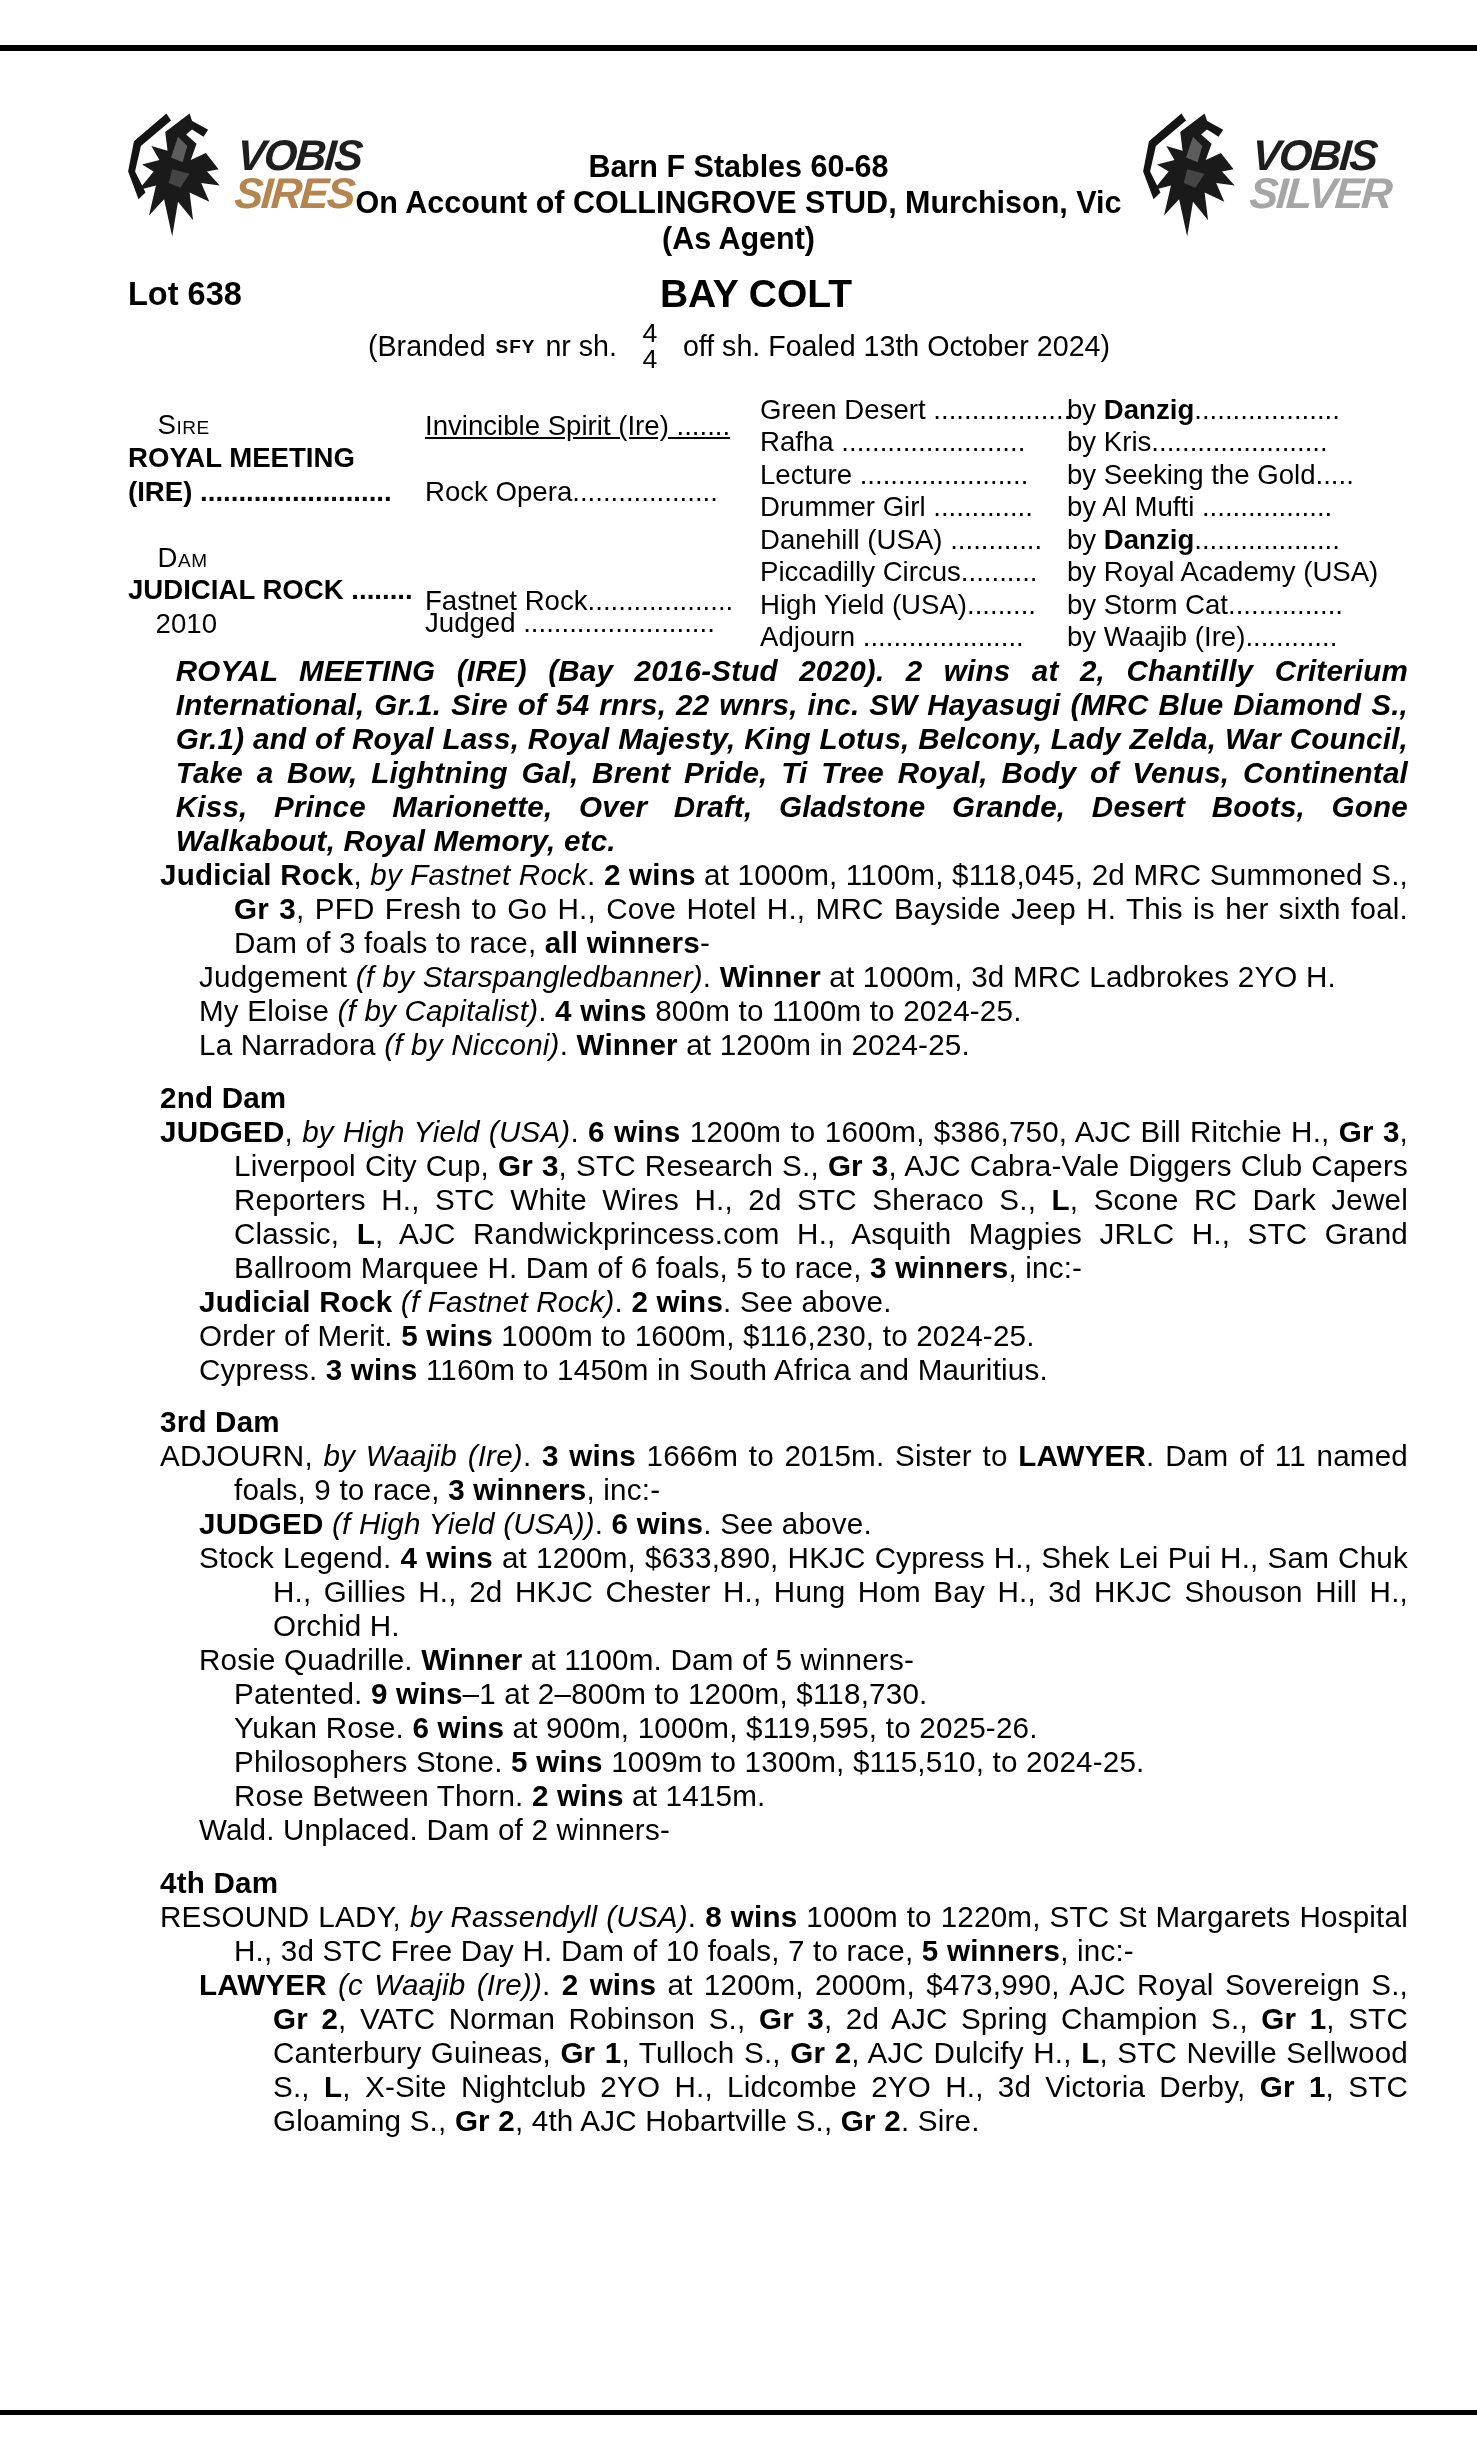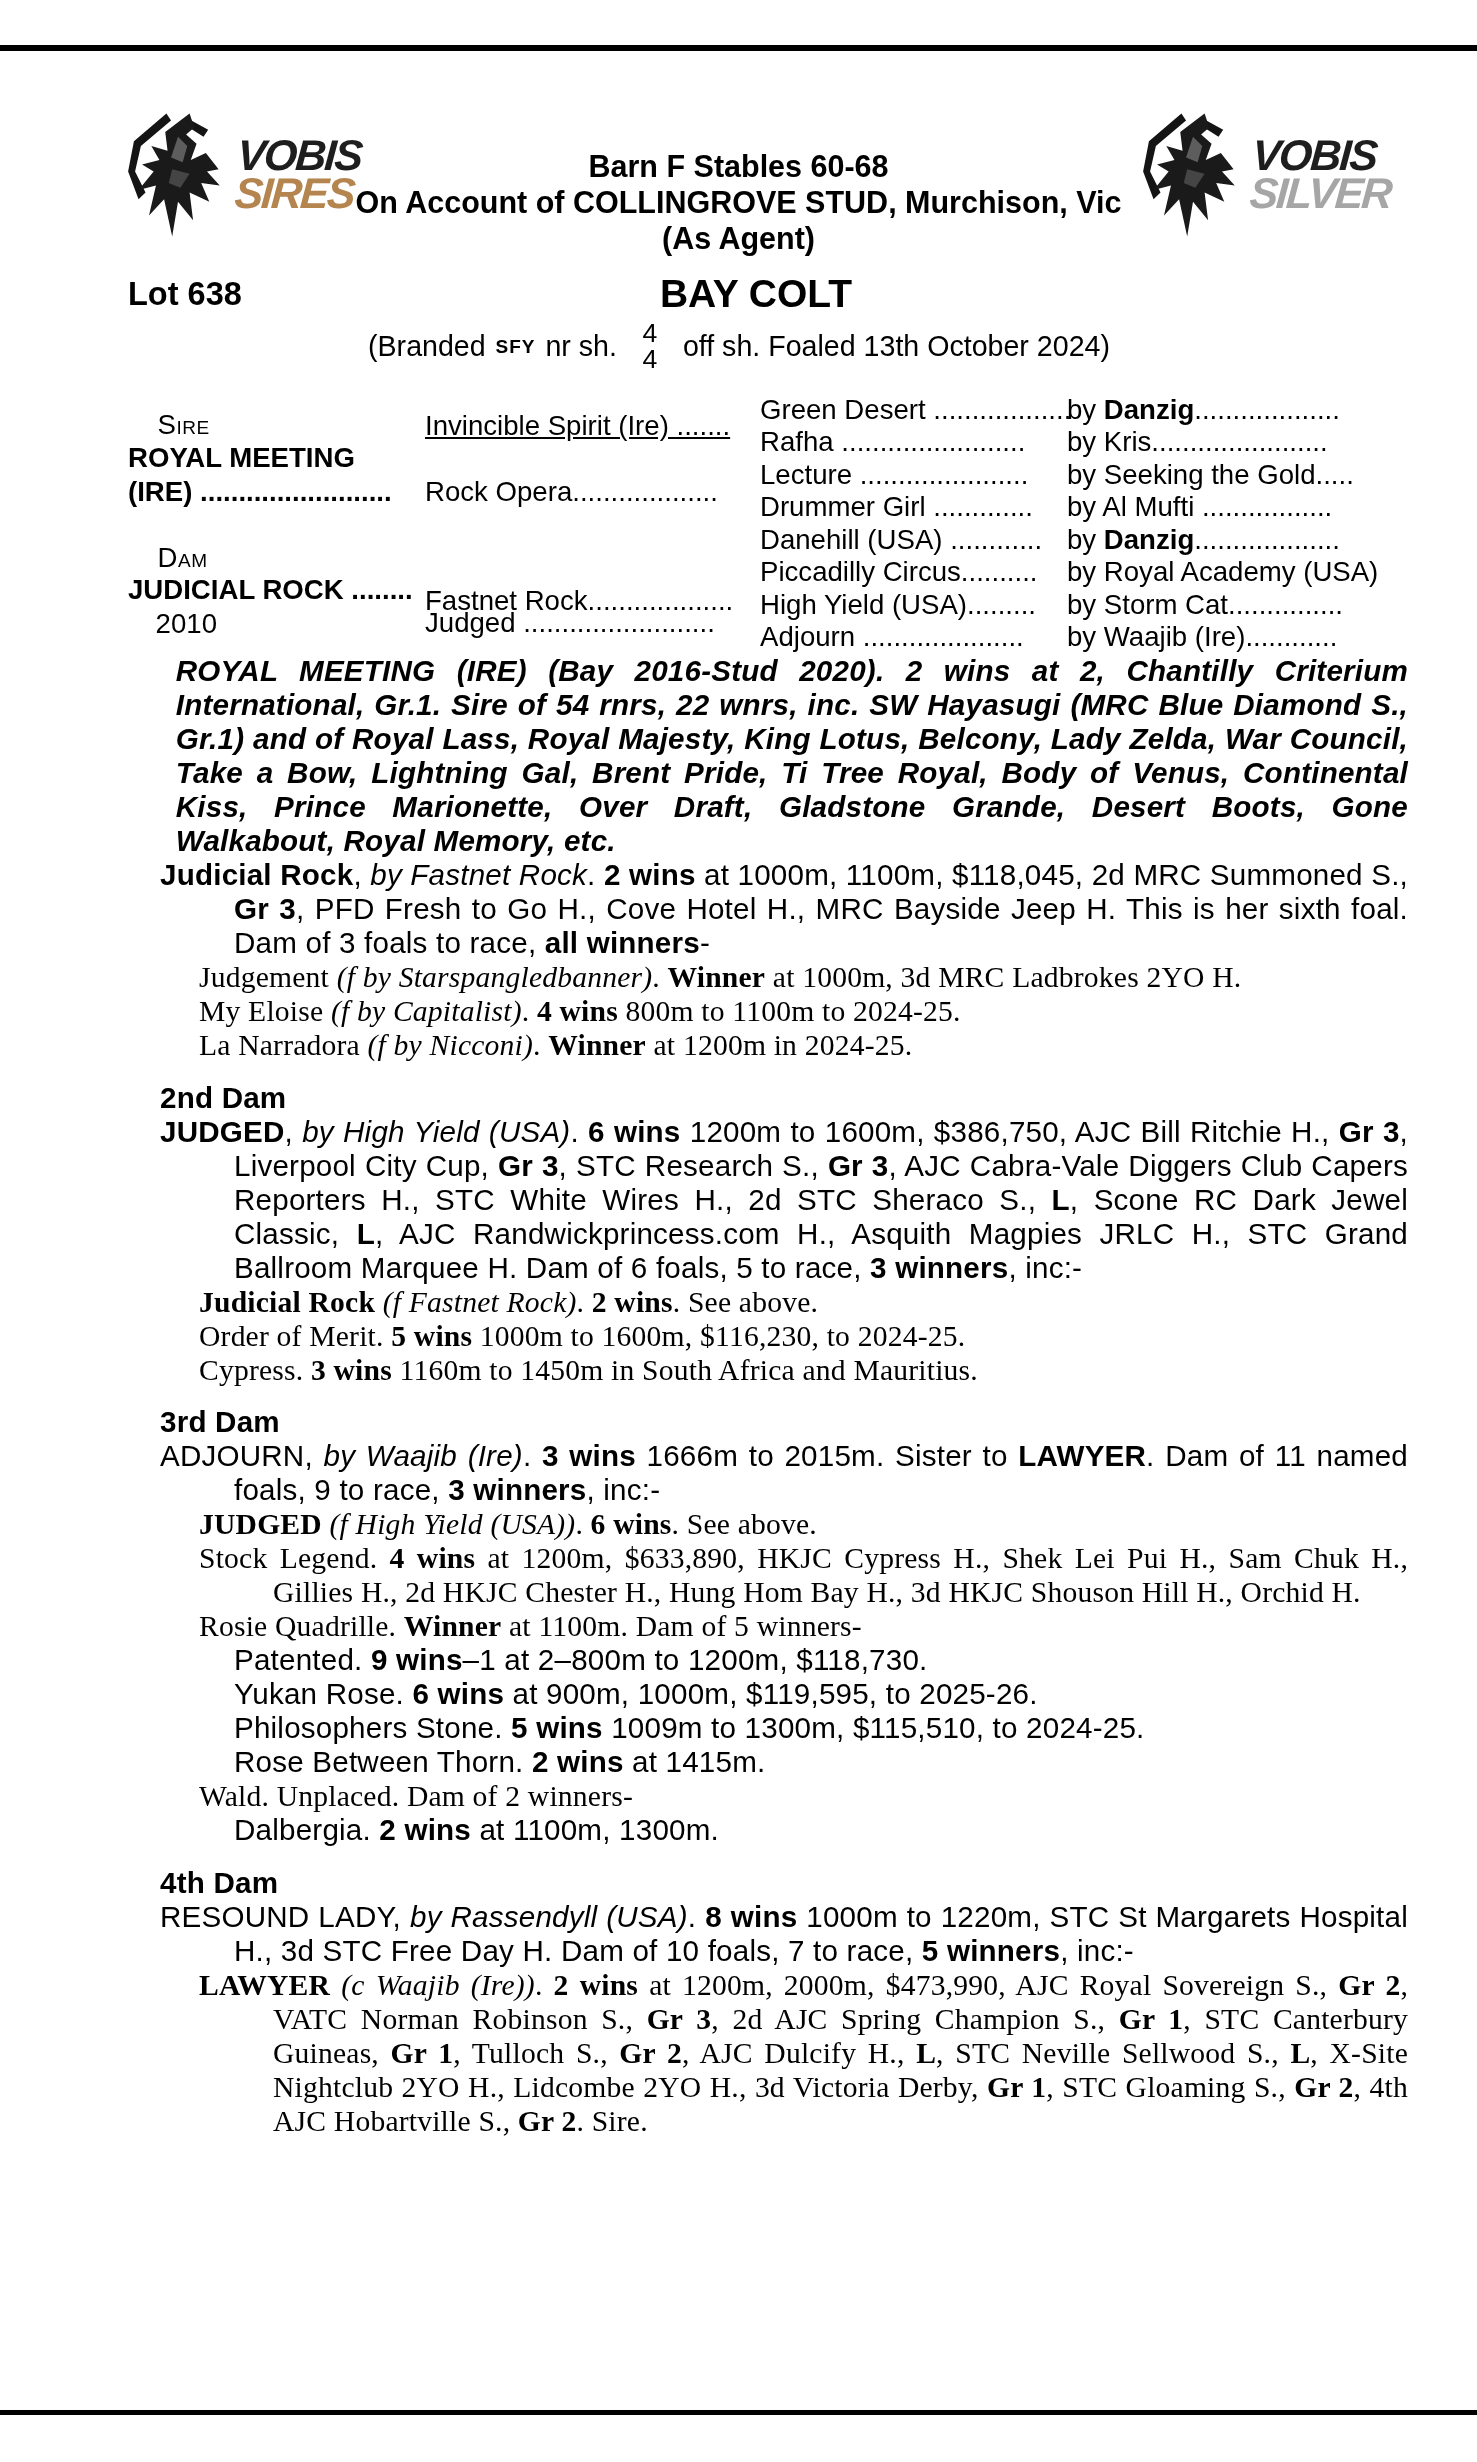--- a/index.html
+++ b/index.html
@@ -44,21 +44,21 @@
   .g3row { position:absolute; left:632px; display:flex; white-space:nowrap; }
   .g3row .g3name { width:307px; overflow:visible; }
 
   
   .flow { position:absolute; top:654px; left:0; width:1478px; padding:0 102px 0 128px;
     font-size:29.6px; line-height:34px; letter-spacing:0.2px;margin-left:32px; }
   .summary { font-weight:bold; font-style:italic; margin-left:15.8px; text-align:justify; }
   .dam-heading { font-weight:bold; margin-top:18.7px; }
   .para { text-align:justify; }
   .para.lvl0 { padding-left:74px;  text-indent:-74px; }
-  .para.lvl1 { padding-left:113px; text-indent:-74px;font-family:Liberation Serif, serif; }
+  .para.lvl1 { padding-left:113px; text-indent:-74px; }
   .para.lvl2 { padding-left:148px; text-indent:-74px; }
   .b { font-weight:bold; }
   .i { font-style:italic; }
 </style>
 </head>
 <body>
 
 <div class="page">
   <div class="rule top"></div>
   <div class="rule bottom"></div>
@@ -175,20 +175,19 @@
         <div class="dam-heading">3rd Dam</div>
         <div class="para lvl0"><span>ADJOURN, </span><span class="i">by Waajib (Ire)</span><span>. </span><span class="b">3 wins</span><span> 1666m to 2015m. Sister to </span><span class="b">LAWYER</span><span>. Dam of 11 named foals, 9 to race, </span><span class="b">3 winners</span><span>, inc:-</span></div>
         <div class="para lvl1"><span class="b">JUDGED</span><span> </span><span class="i">(f High Yield (USA))</span><span>. </span><span class="b">6 wins</span><span>. See above.</span></div>
         <div class="para lvl1"><span>Stock Legend. </span><span class="b">4 wins</span><span> at 1200m, $633,890, HKJC Cypress H., Shek Lei Pui H., Sam Chuk H., Gillies H., 2d HKJC Chester H., Hung Hom Bay H., 3d HKJC Shouson Hill H., Orchid H.</span></div>
         <div class="para lvl1"><span>Rosie Quadrille. </span><span class="b">Winner</span><span> at 1100m. Dam of 5 winners-</span></div>
         <div class="para lvl2"><span>Patented. </span><span class="b">9 wins</span><span>–1 at 2–800m to 1200m, $118,730.</span></div>
         <div class="para lvl2"><span>Yukan Rose. </span><span class="b">6 wins</span><span> at 900m, 1000m, $119,595, to 2025-26.</span></div>
         <div class="para lvl2"><span>Philosophers Stone. </span><span class="b">5 wins</span><span> 1009m to 1300m, $115,510, to 2024-25.</span></div>
         <div class="para lvl2"><span>Rose Between Thorn. </span><span class="b">2 wins</span><span> at 1415m.</span></div>
         <div class="para lvl1"><span>Wald. Unplaced. Dam of 2 winners-</span></div>
-        <div class="para lvl2"><span>Dalbergia. </span><span class="b">2 wins</span><span> at 1100m, 1300m.</span></div>
         <div class="dam-heading">4th Dam</div>
         <div class="para lvl0"><span>RESOUND LADY, </span><span class="i">by Rassendyll (USA)</span><span>. </span><span class="b">8 wins</span><span> 1000m to 1220m, STC St Margarets Hospital H., 3d STC Free Day H. Dam of 10 foals, 7 to race, </span><span class="b">5 winners</span><span>, inc:-</span></div>
         <div class="para lvl1"><span class="b">LAWYER</span><span> </span><span class="i">(c Waajib (Ire))</span><span>. </span><span class="b">2 wins</span><span> at 1200m, 2000m, $473,990, AJC Royal Sovereign S., </span><span class="b">Gr 2</span><span>, VATC Norman Robinson S., </span><span class="b">Gr 3</span><span>, 2d AJC Spring Champion S., </span><span class="b">Gr 1</span><span>, STC Canterbury Guineas, </span><span class="b">Gr 1</span><span>, Tulloch S., </span><span class="b">Gr 2</span><span>, AJC Dulcify H., </span><span class="b">L</span><span>, STC Neville Sellwood S., </span><span class="b">L</span><span>, X-Site Nightclub 2YO H., Lidcombe 2YO H., 3d Victoria Derby, </span><span class="b">Gr 1</span><span>, STC Gloaming S., </span><span class="b">Gr 2</span><span>, 4th AJC Hobartville S., </span><span class="b">Gr 2</span><span>. Sire.</span></div>
       </div>
   </div>
 </div>
 
 
 </body></html>

